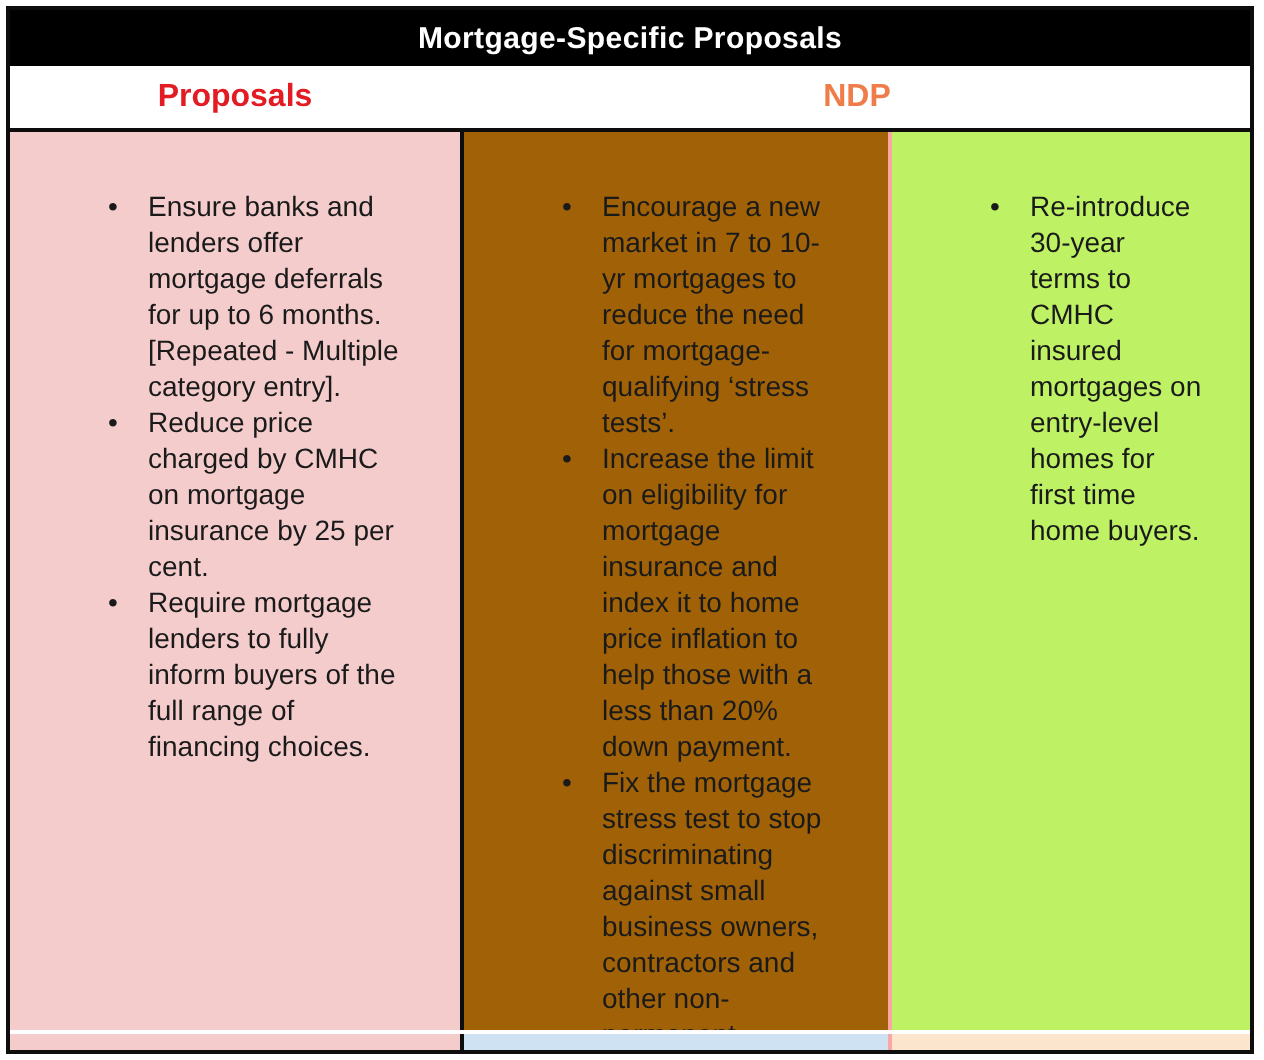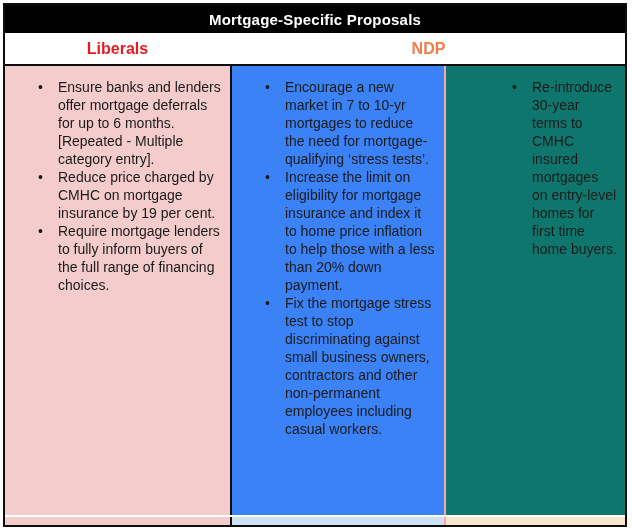--- a/index.html
+++ b/index.html
@@ -58,21 +58,21 @@
   }
 
   
   .col-1 { width: 225px; }
   .col-2 { width: 214px; border-left: 2px solid #0d0d0d; }
   .col-3 { flex: 1;      border-left: 2px solid #fca5a5; }
   .header-row .col-2, .header-row .col-3 { border-left-color: transparent; }
 
   ul.proposals {
     list-style: none;
-    margin: 0;
+    margin: 16px;
     padding: 12px 8px 0 30px;
     font-size: 14px;
     line-height: 18px;
     color: #1a1a1a;
   }
   ul.proposals li {
     position: relative;
     padding-left: 23px;
   }
   ul.proposals li::before {
@@ -85,40 +85,40 @@
 </head>
 <body>
 
 <div class="frame">
 
   <div class="title-bar">
     <span>Mortgage-Specific Proposals</span>
   </div>
 
   <div class="header-row">
-    <div class="header-cell col-1" style="color: rgb(227, 27, 35);">Liberals</div>
+    <div class="header-cell col-1" style="color: rgb(227, 27, 35);">Proposals</div>
     <div class="header-cell col-3" style="color: rgb(239, 125, 74);">NDP</div>
   </div>
 
   <div class="body-row">
     <div class="body-cell col-1" style="background-color: rgb(244, 204, 204);">
       <ul class="proposals">
           <li>Ensure banks and lenders offer mortgage deferrals for up to 6 months.&nbsp; [Repeated - Multiple category entry].</li>
-          <li>Reduce price charged by CMHC on mortgage insurance by 19 per cent.</li>
+          <li>Reduce price charged by CMHC on mortgage insurance by 25 per cent.</li>
           <li>Require mortgage lenders to fully inform buyers of the full range of financing choices.</li>
         </ul>
     </div>
-    <div class="body-cell col-2" style="background-color: #3b82f6;">
+    <div class="body-cell col-2" style="background-color: #a16207;">
       <ul class="proposals">
           <li>Encourage a new market in 7 to 10-yr mortgages to reduce the need for mortgage-qualifying ‘stress tests’.</li>
           <li>Increase the limit on eligibility for mortgage insurance and index it to home price inflation to help those with a less than 20% down payment.</li>
           <li>Fix the mortgage stress test to stop discriminating against small business owners, contractors and other non-permanent employees including casual workers.</li>
         </ul>
     </div>
-    <div class="body-cell col-3" style="background-color: #0f766e; padding-left: 33px;">
+    <div class="body-cell col-3" style="background-color: #bef264;">
       <ul class="proposals">
           <li>Re-introduce 30-year terms to CMHC insured mortgages on entry-level homes for first time home buyers.</li>
         </ul>
     </div>
   </div>
 
   <div class="strip-row">
     <div class="col-1" style="background-color: rgb(244, 204, 204);"></div>
     <div class="col-2" style="background-color: rgb(207, 226, 243);"></div>
     <div class="col-3" style="background-color: rgb(252, 229, 205);"></div>

